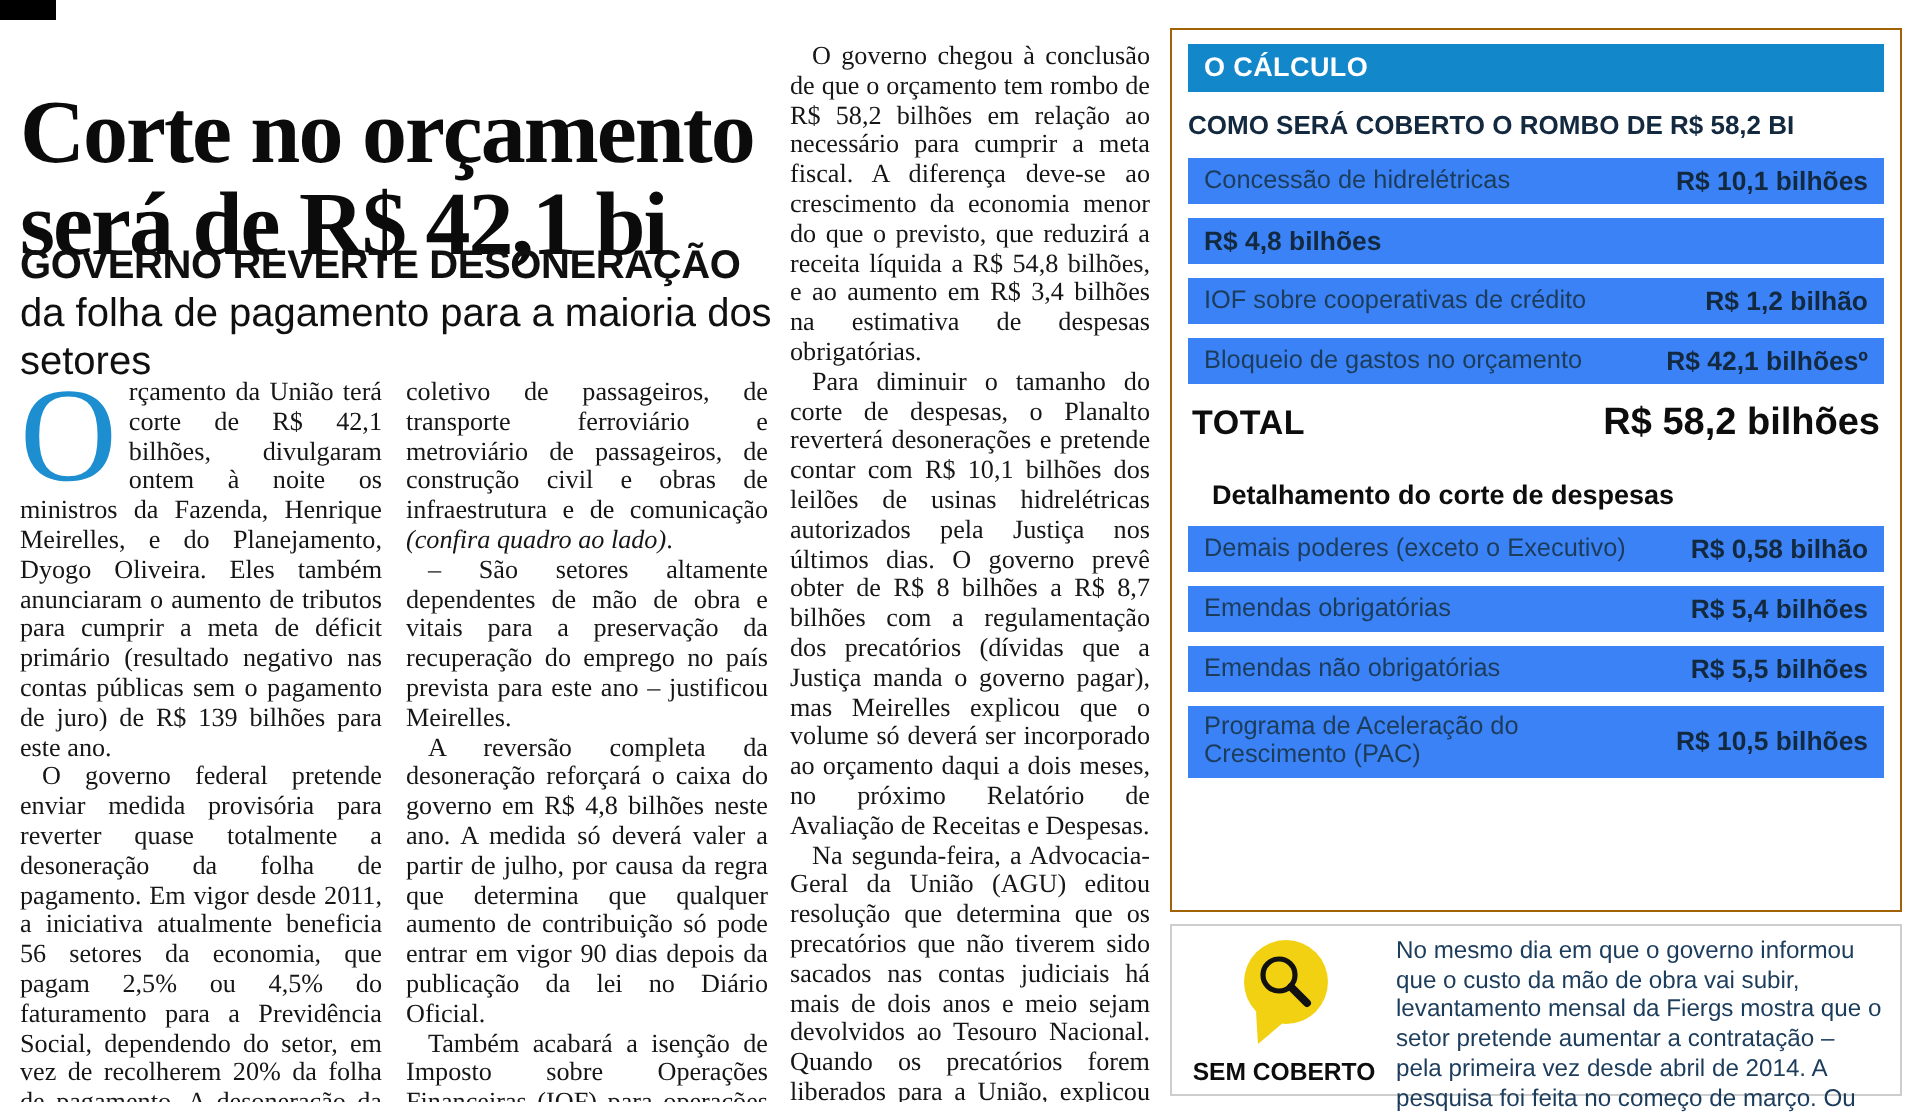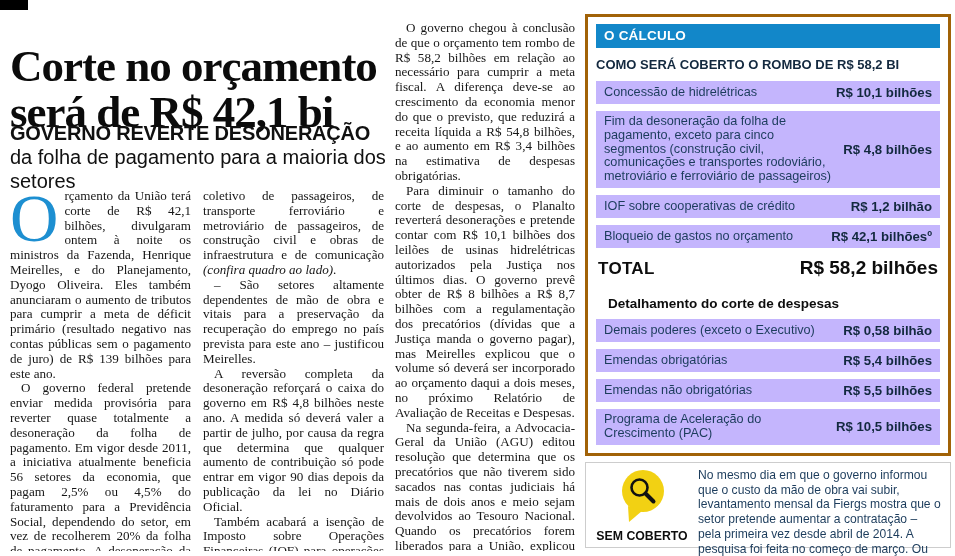--- a/index.html
+++ b/index.html
@@ -24,27 +24,27 @@
   .col-3 { left:395px; top:21px;  width:180px; height:530px; }
   .col p { margin:0; }
   .col p.indent { text-indent:11px; }
   .qit { font-style:italic; }
 
   .dropcap { float:left; font-family:"Liberation Serif", serif; font-weight:400;
              font-size:67px; line-height:55px; color:#1d8fd1; margin:2px 6px 0 0; }
 
   
   .calculo { position:absolute; left:585px; top:14px; width:366px; height:442px;
-             border:3px solid #a16207; background:#fff; padding:7px 8px; box-sizing:border-box;
+             border:1px solid #a16207; background:#fff; padding:7px 8px; box-sizing:border-box;
              font-family:"Liberation Sans", sans-serif; overflow:hidden; }
   .cal-header { background:#1287c9; color:#fff; font-weight:700; font-size:13.5px;
                 padding:4px 8px 5px; letter-spacing:0.2px; }
   .cal-subhead { font-weight:700; font-size:13px; color:#13293f; margin:9px 0 9px; }
   .cal-row { display:flex; justify-content:space-between; align-items:center; gap:10px;
-             background:#c4b5fd; color:#1c3c5c; padding:4px 8px; margin-bottom:7px; }
+             background:#3b82f6; color:#1c3c5c; padding:4px 8px; margin-bottom:7px; }
   .cal-row .lbl { flex:1; font-size:12.7px; line-height:13.8px; }
   .cal-row .val { font-weight:700; white-space:nowrap; font-size:13.2px; color:#13293f; }
   .cal-total { display:flex; justify-content:space-between; align-items:baseline;
                padding:2px 2px; margin-bottom:15px; }
   .cal-total .lbl { font-weight:700; font-size:17px; color:#0d0d0d; letter-spacing:0.3px; }
   .cal-total .val { font-weight:700; font-size:19px; color:#0d0d0d; }
   .cal-footnote { font-size:10.2px; color:#1c3c5c; margin:0 0 7px; }
   .cal-detail-head { font-weight:700; font-size:13.5px; color:#0d0d0d; margin:0 12px 8px; }
 
   
@@ -88,21 +88,20 @@
 
   <div class="calculo">
     <div class="cal-header">O CÁLCULO</div>
     <div class="cal-subhead">COMO SERÁ COBERTO O ROMBO DE R$ 58,2 BI</div>
 
     <div class="cal-row">
       <span class="lbl">Concessão de hidrelétricas</span>
       <span class="val">R$ 10,1 bilhões</span>
     </div>
     <div class="cal-row">
-      <span class="lbl">Fim da desoneração da folha de pagamento, exceto para cinco segmentos (construção civil, comunicações e transportes rodoviário, metroviário e ferroviário de passageiros)</span>
       <span class="val">R$ 4,8 bilhões</span>
     </div>
     <div class="cal-row">
       <span class="lbl">IOF sobre cooperativas de crédito</span>
       <span class="val">R$ 1,2 bilhão</span>
     </div>
     <div class="cal-row">
       <span class="lbl">Bloqueio de gastos no orçamento</span>
       <span class="val">R$ 42,1 bilhõesº</span>
     </div>

